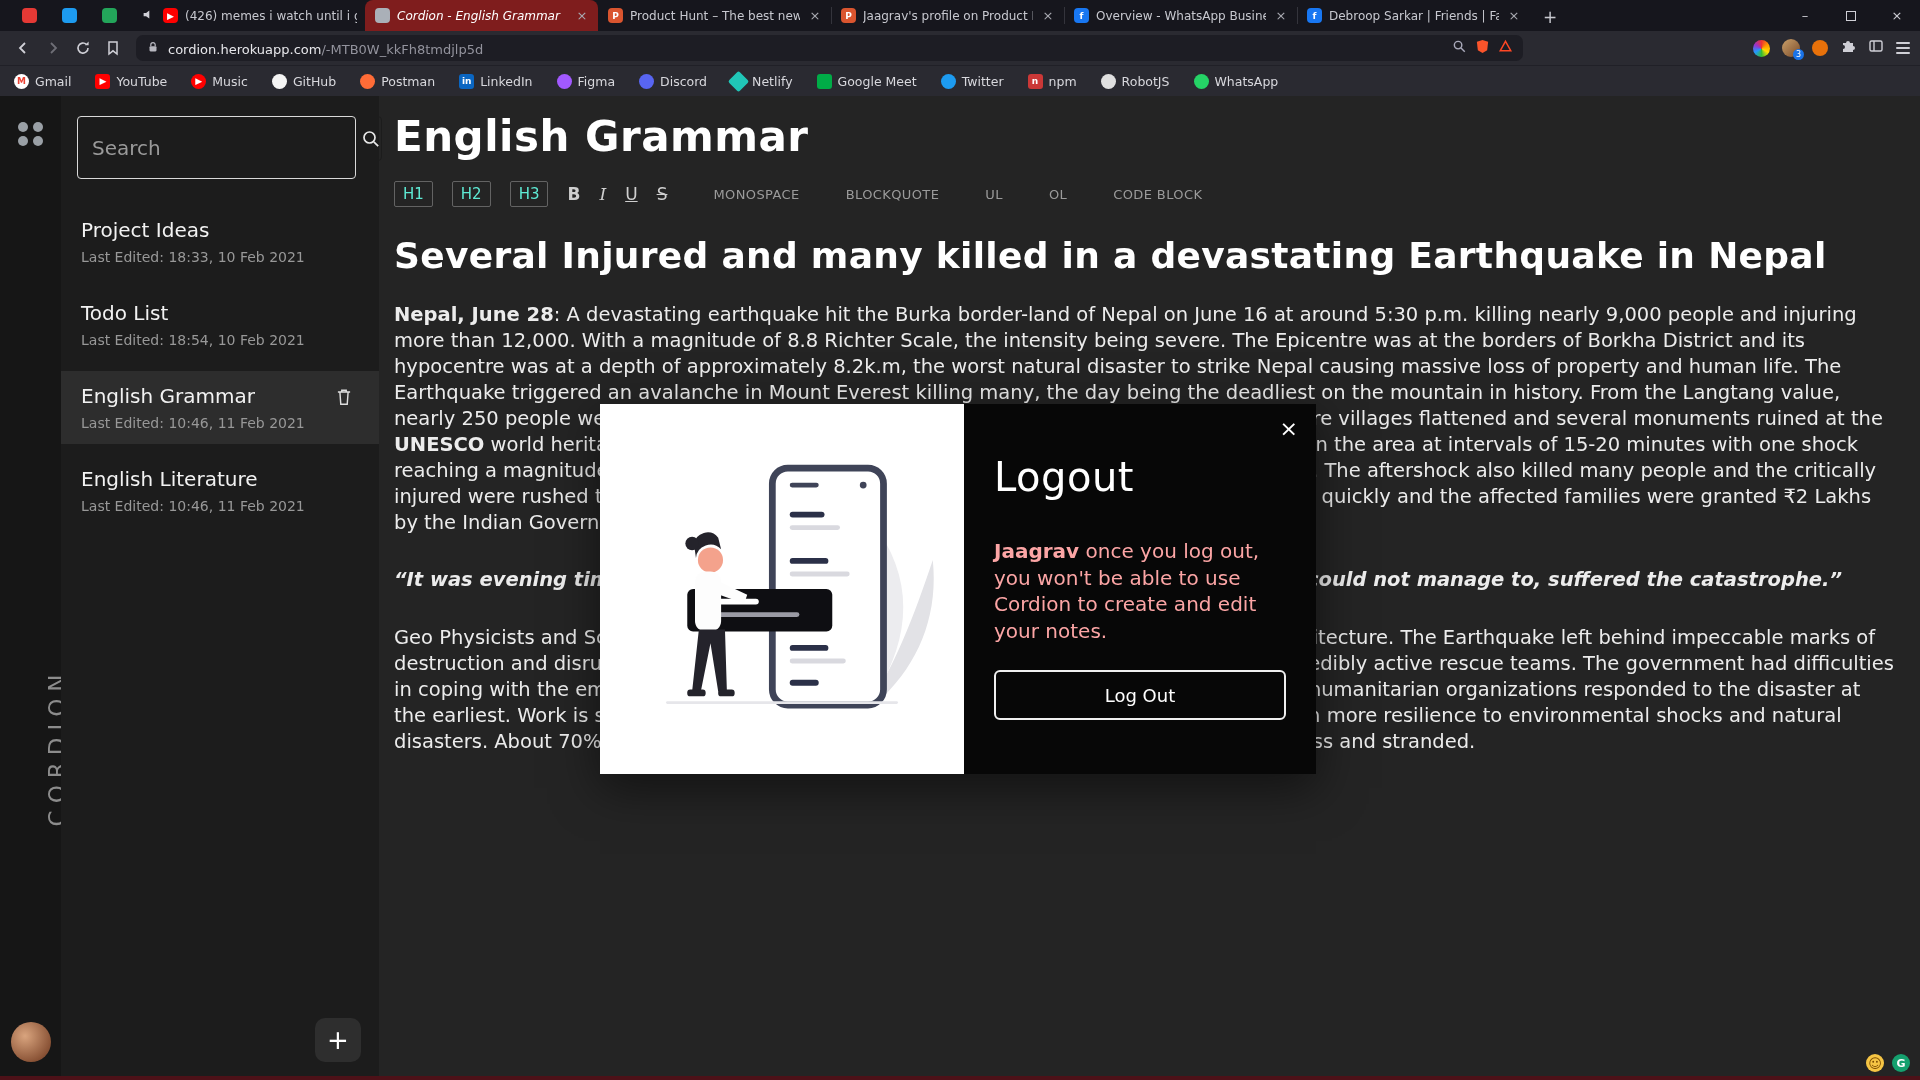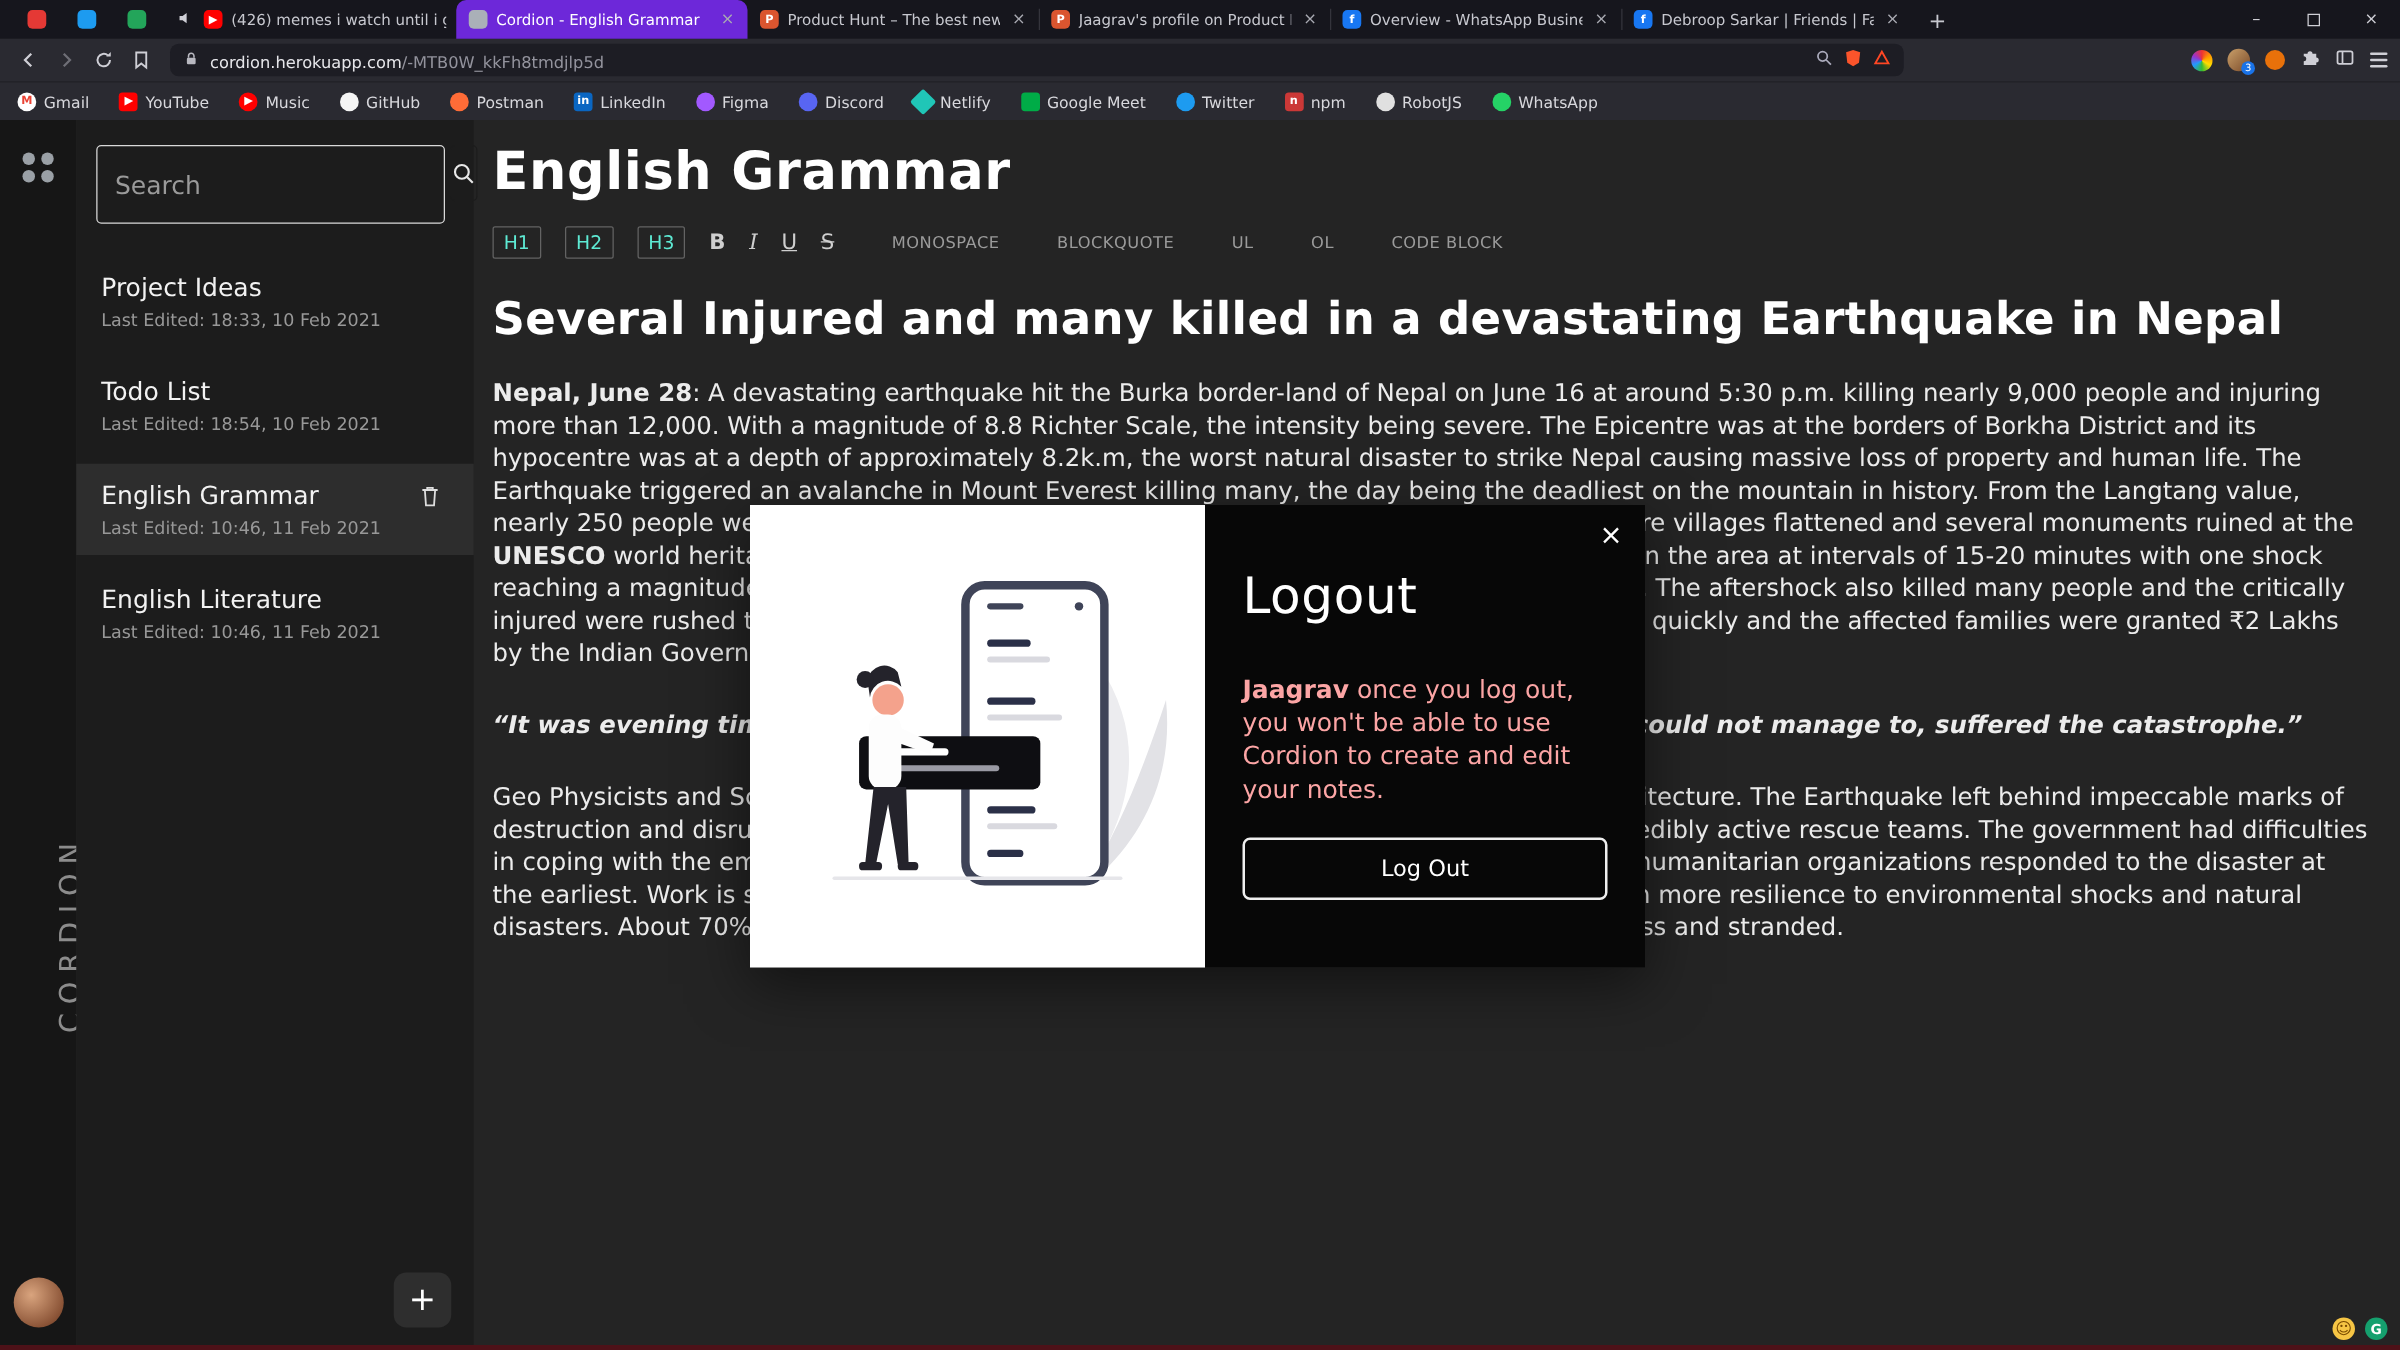--- a/index.html
+++ b/index.html
@@ -9,21 +9,21 @@
 
   
   .tabbar { height:31px; background:#16161d; display:flex; align-items:stretch; padding-left:6px; }
   .pinned-tabs { display:flex; align-items:center; gap:14px; padding:0 10px; }
   .pin-tab { width:26px; height:26px; display:flex; align-items:center; justify-content:center; border-radius:6px; }
   .pin-fav { width:15px; height:15px; border-radius:4px; }
   .tabs { display:flex; align-items:stretch; }
   .tab { width:233px; display:flex; align-items:center; gap:7px; padding:0 8px 0 10px;
          color:#c7c8cf; font-size:12px; border-radius:8px 8px 0 0; position:relative; }
   .tab + .tab::before { content:""; position:absolute; left:0; top:7px; bottom:7px; width:1px; background:#34343c; }
-  .tab.active { background:#6d28d9; color:#fff; }
+  .tab.active { background:#7f1d1d; color:#fff;font-style:italic; }
   .tab.active::before, .tab.active + .tab::before { display:none; }
   .tab-fav { flex:0 0 15px; width:15px; height:15px; border-radius:4px; font-size:9px; color:#fff;
              display:flex; align-items:center; justify-content:center; font-weight:bold; }
   .tab-title { flex:1; white-space:nowrap; overflow:hidden; }
   .tab-close { flex:0 0 16px; text-align:center; color:#a9aab2; font-size:13px; }
   .audio-ic { flex:0 0 14px; }
   .newtab { width:28px; margin:3px 0 0 6px; color:#c7c8cf; font-size:17px; display:flex; align-items:center; justify-content:center; }
   .win-controls { margin-left:auto; display:flex; }
   .win-btn { width:46px; display:flex; align-items:center; justify-content:center; color:#cfcfd6; font-size:13px; }
   .max-box { width:10px; height:10px; border:1.5px solid #cfcfd6; display:inline-block; }

